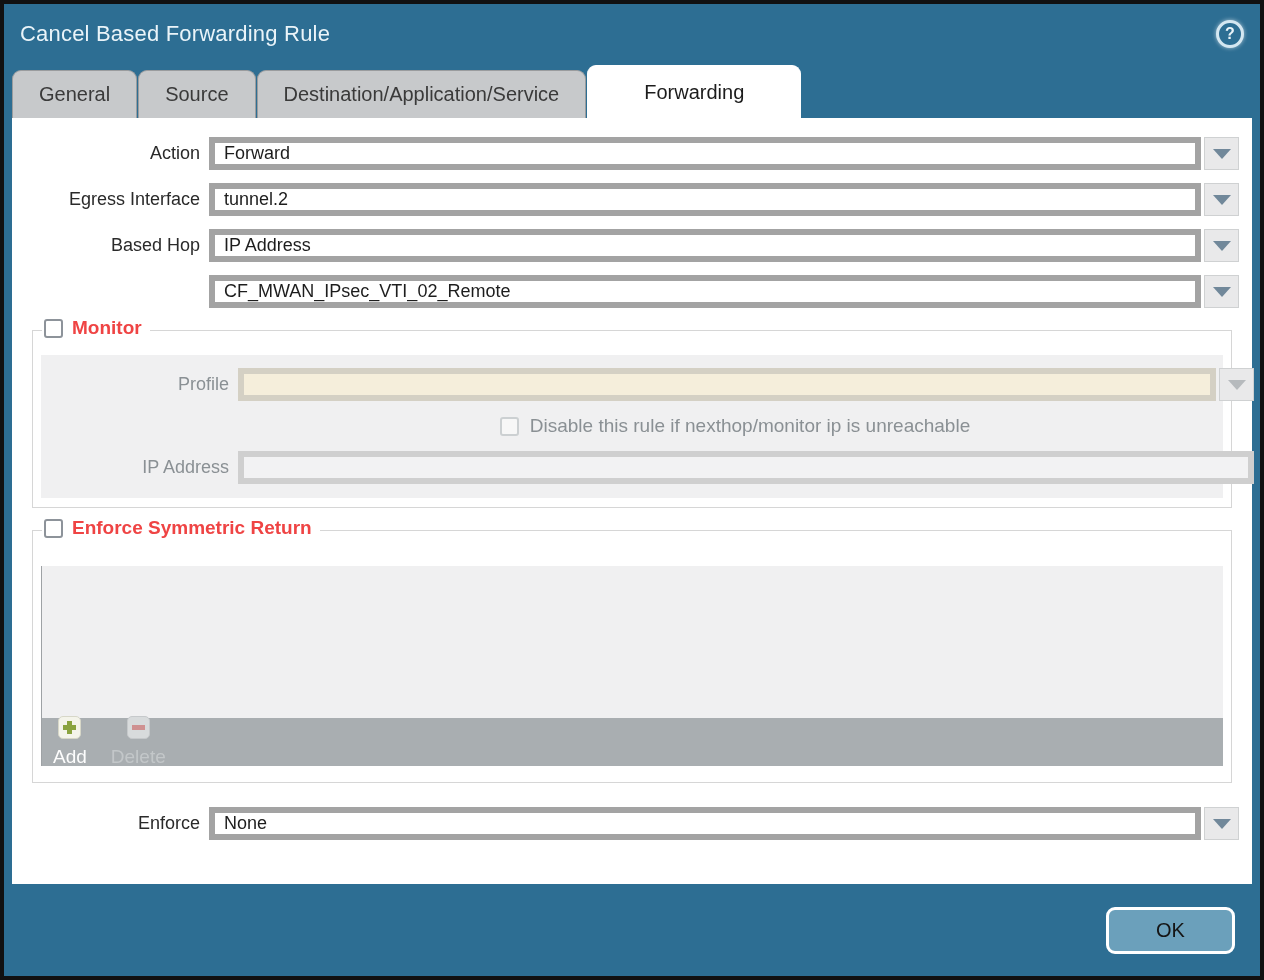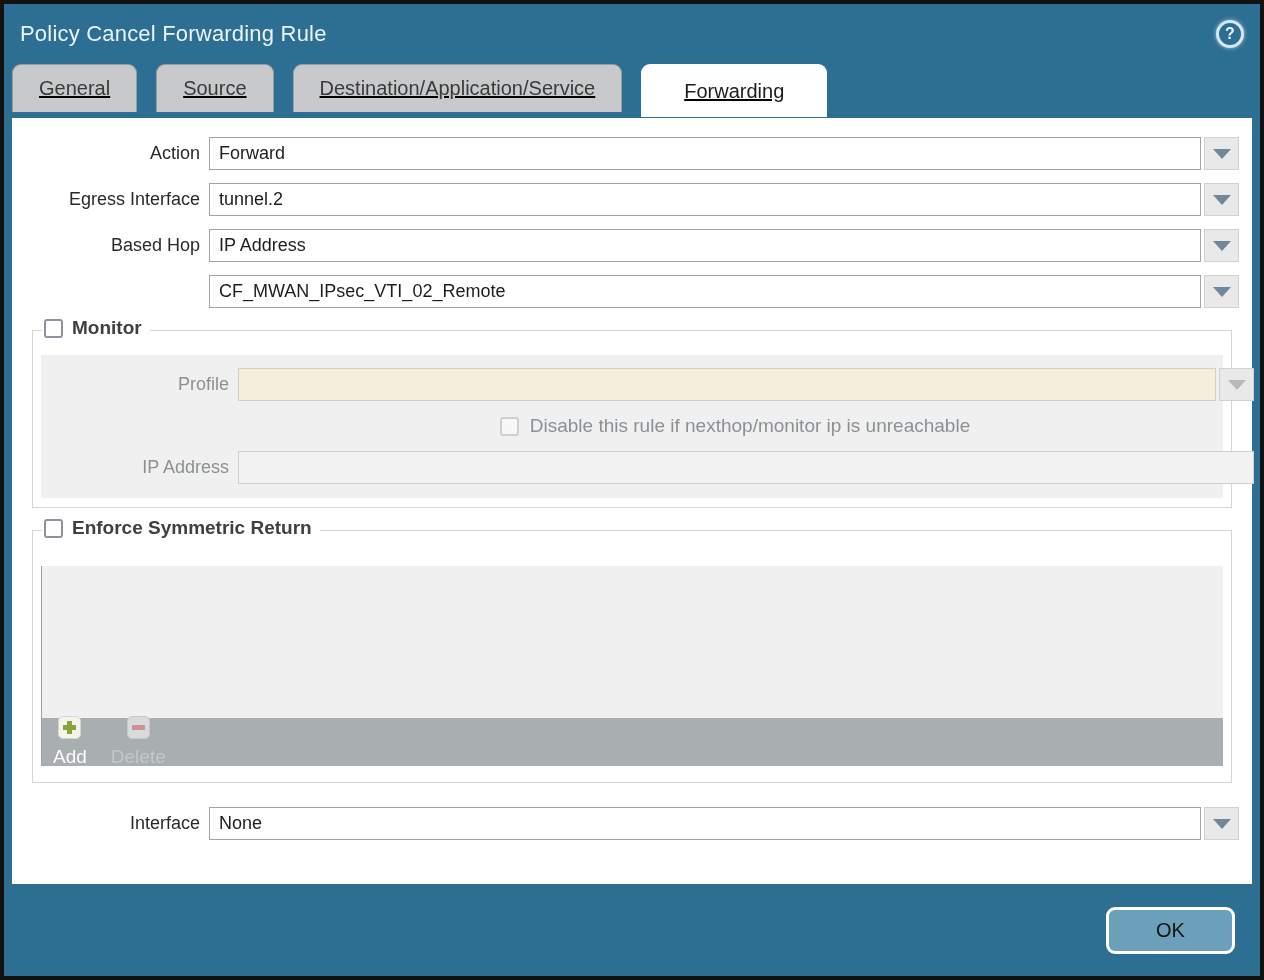--- a/index.html
+++ b/index.html
@@ -24,49 +24,49 @@
     position: absolute; right: 16px; top: 16px;
     width: 28px; height: 28px; border-radius: 50%;
     background: #2d6e93; border: 3px solid #d4e7f1;
     box-shadow: 0 0 4px rgba(255,255,255,.6);
     color: #eaf4f9; font-size: 16px; font-weight: bold;
     display: flex; align-items: center; justify-content: center;
     cursor: pointer;
   }
   
   .tabs {
-    display: flex; align-items: flex-start; gap: 19px;
-    padding: 0 0 0 8px; height: 54px; flex: 0 0 auto; text-decoration: underline;
+    display: flex; align-items: flex-end; gap: 1px;
+    padding: 0 0 0 8px; height: 54px; flex: 0 0 auto;
   }
   .tab {
     background: #c7c9cb; color: #3a3a3a;
     border: 1px solid #9a9c9e; border-bottom: none;
     border-radius: 9px 9px 0 0;
     height: 48px; padding: 0 26px;
     display: flex; align-items: center; justify-content: center;
     font-size: 20px; cursor: pointer; white-space: nowrap;
   }
   .tab.active {
     background: #ffffff; color: #1c1c1c;
-    border-color: #ffffff; height: 53px; padding: 0 42px;
+    border-color: #ffffff; height: 53px; padding: 0 56px;
   }
   
   .content {
     margin: 0 8px; background: #ffffff; flex: 0 0 auto;
     height: 766px; padding-top: 19px; position: relative;
   }
   .form-row {
     display: flex; align-items: center; margin-bottom: 13px; border-radius: 9px;
   }
   .form-label {
     width: 197px; text-align: right; padding-right: 9px;
     font-size: 18px; color: #2a2a2a; flex: 0 0 auto;
   }
   .textbox {
-    height: 33px; border: 1px solid #a3a3a3; background: #fff;
+    height: 33px; border: 6px solid #a3a3a3; background: #fff;
     font-size: 18px; color: #1d1d1d; display: flex; align-items: center;
     padding: 0 9px; flex: 0 0 auto;
   }
   .textbox.main { width: 992px; }
   .dd-btn {
     width: 35px; height: 33px; margin-left: 3px;
     background: #e9e9ea; border: 1px solid #cfd1d2;
     display: flex; align-items: center; justify-content: center;
     cursor: pointer; flex: 0 0 auto;
   }
@@ -80,21 +80,21 @@
   .fset {
     border: 1px solid #d6d6d6; margin: 22px 20px 0 20px;
     position: relative; padding: 24px 8px 9px 8px;
   }
   .fset-legend {
     position: absolute; top: -14px; left: 9px; background: #fff;
     display: flex; align-items: center; gap: 9px; padding: 0 8px 0 2px;
   }
   .fset-legend .cb { background: #fff; }
   .fset-legend-label {
-    font-size: 19px; font-weight: bold; color: #404040;
+    font-size: 19px; font-weight: bold; color: #ef4444;
   }
   .cb {
     width: 19px; height: 19px; border: 2px solid #8d939a;
     border-radius: 3px; background: #fff; cursor: pointer; flex: 0 0 auto;
   }
   .cb.disabled { border: 2px solid #ccd0d2; background: #f7f7f7; cursor: default; }
   .gray-panel { background: #f0f0f1; padding: 13px 0 14px 0; }
   .gray-panel .form-label { color: #8a9094; }
   .textbox.cream { background: #f5eedb; border-color: #d4d0c4; width: 978px; }
   .textbox.disabled-input { background: #f2f2f3; border-color: #cfcfcf; width: 1016px; }
@@ -147,21 +147,21 @@
   }
   .btn-ok { background: #6ba0bb; }
   .btn-cancel { background: #c9cccf; }
 </style>
 </head>
 <body>
 
 <div class="dialog">
 
   <div class="titlebar">
-    <span class="title">Policy Cancel Forwarding Rule</span>
+    <span class="title">Cancel Based Forwarding Rule</span>
     <div class="help-icon">?</div>
   </div>
 
   <div class="tabs">
     <div class="tab">General</div>
     <div class="tab">Source</div>
     <div class="tab">Destination/Application/Service</div>
     <div class="tab active">Forwarding</div>
   </div>
 
@@ -237,21 +237,21 @@
           </div>
           <div class="tbl-btn disabled">
             <span class="mini-icon del-icon"></span>
             <span class="tbl-btn-label">Delete</span>
           </div>
         </div>
       </div>
     </div>
 
     <div class="form-row schedule-row">
-      <div class="form-label">Interface</div>
+      <div class="form-label">Enforce</div>
       <div class="textbox main">None</div>
       <div class="dd-btn">
         <span class="arrow-down"></span>
       </div>
     </div>
 
   </div>
 
   <div class="bottombar">
     <div class="btn btn-ok">OK</div>

